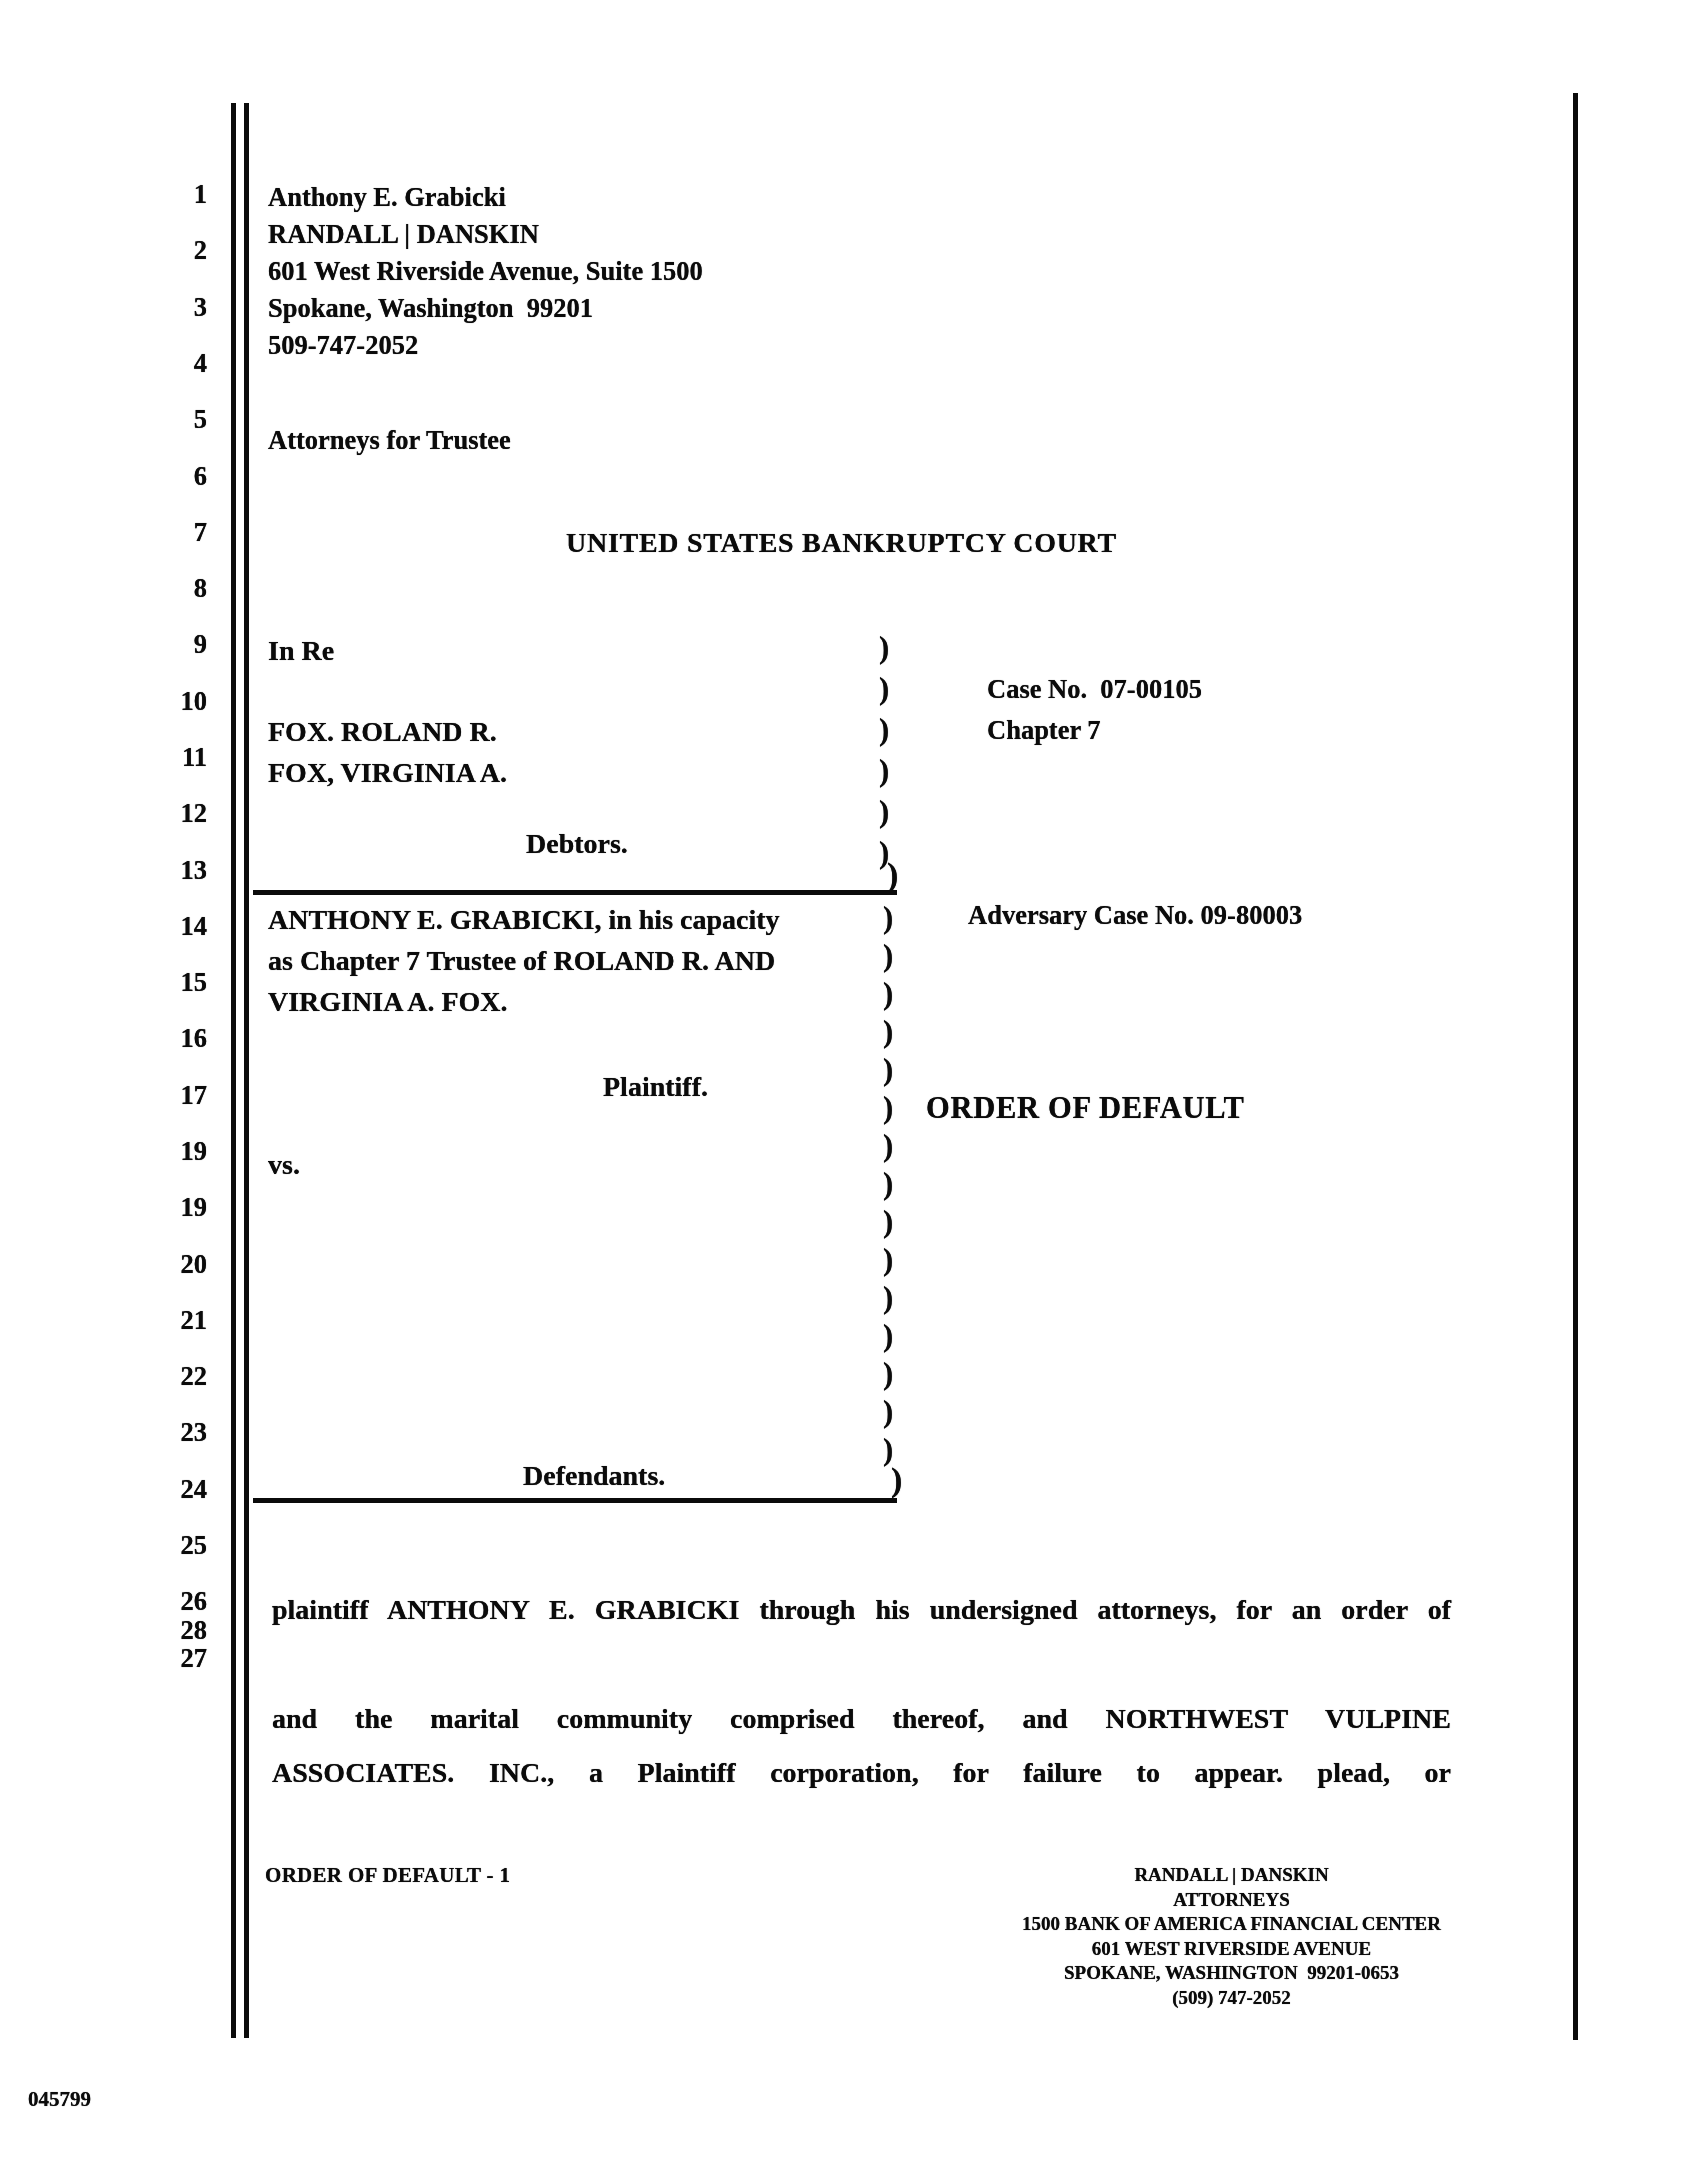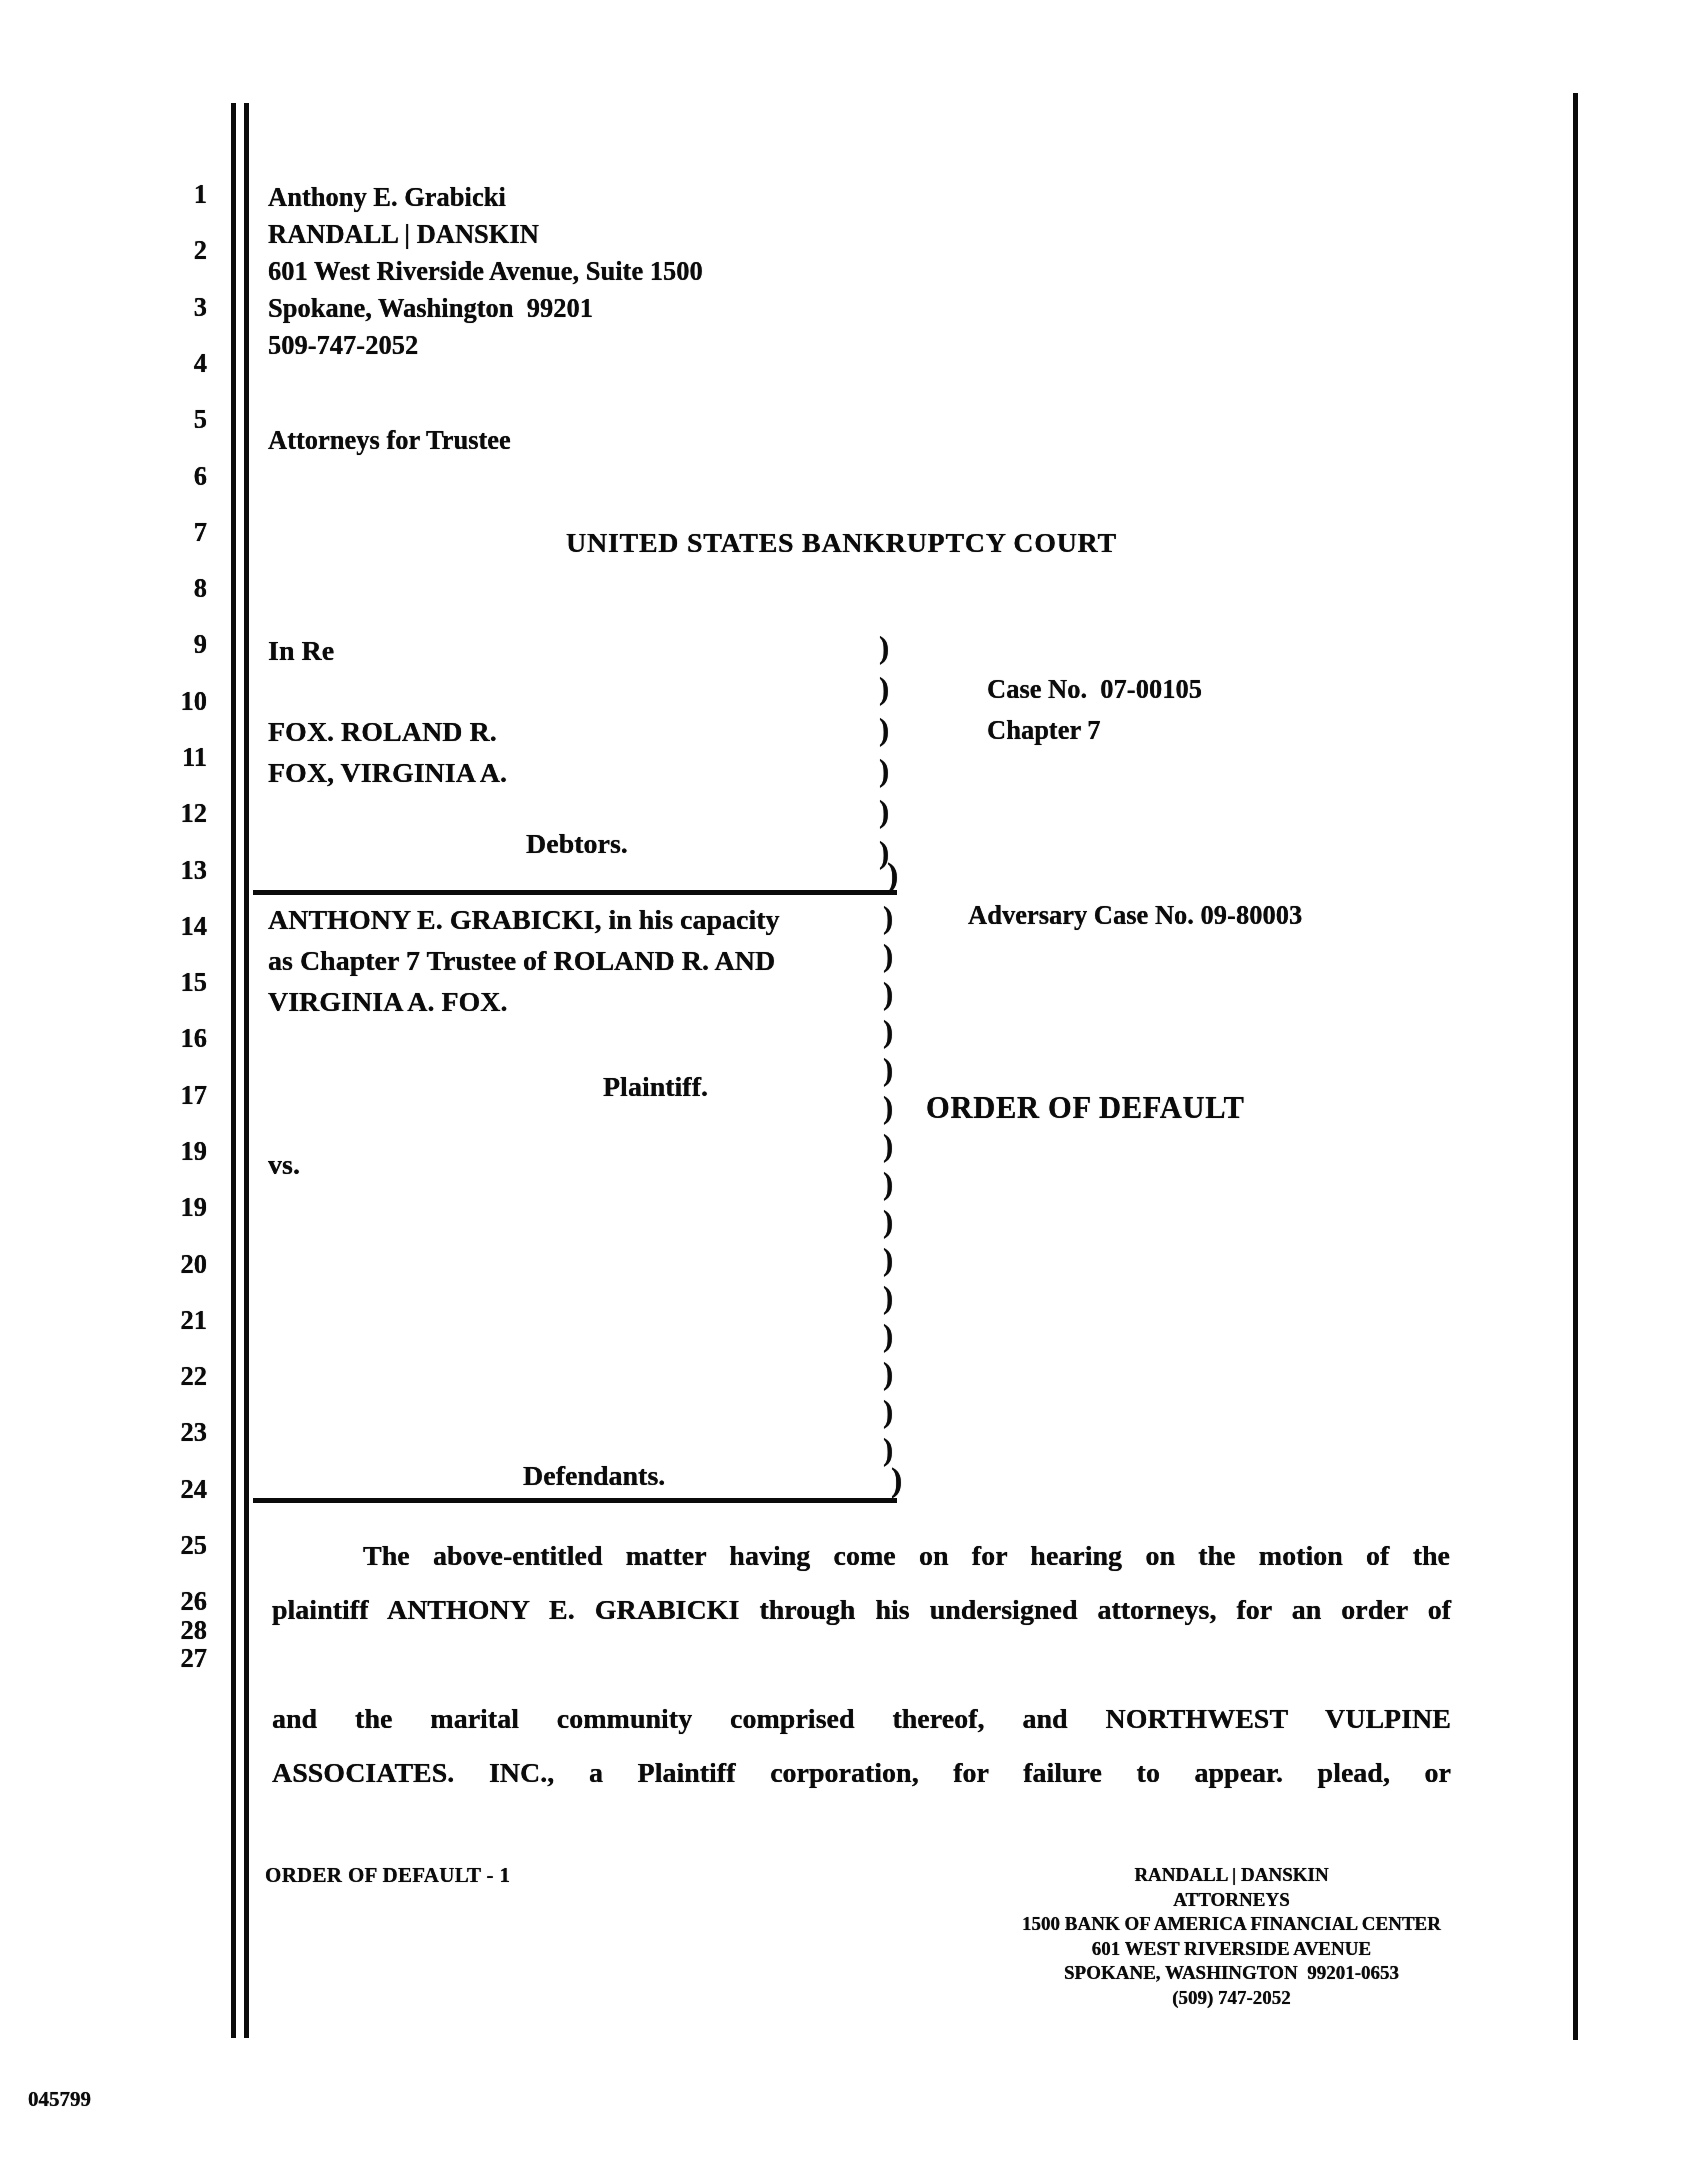--- a/index.html
+++ b/index.html
@@ -156,21 +156,20 @@
 )</div>
   <div class="paren-hook hook2">)</div>
   <div class="caption-hr hr1"></div>
   <div class="caption-hr hr2"></div>
 
   <div class="t case-col case-no">Case No.&nbsp; 07-00105</div>
   <div class="t case-col chapter">Chapter 7</div>
   <div class="t adversary">Adversary Case No. 09-80003</div>
   <div class="t order-title">ORDER OF DEFAULT</div>
 
-  <div class="t body-line bl0">The above-entitled matter having come on for hearing on the motion of the</div>
   <div class="t body-line bl1">plaintiff ANTHONY E. GRABICKI through his undersigned attorneys, for an order of</div>
   <div class="t body-line bl3">and the marital community comprised thereof, and NORTHWEST VULPINE</div>
   <div class="t body-line bl4">ASSOCIATES. INC., a Plaintiff corporation, for failure to appear. plead, or</div>
 
   <div class="t footer-label">ORDER OF DEFAULT - 1</div>
   <div class="t firm-block">RANDALL | DANSKIN
 ATTORNEYS
 1500 BANK OF AMERICA FINANCIAL CENTER
 601 WEST RIVERSIDE AVENUE
 SPOKANE, WASHINGTON&nbsp; 99201-0653

